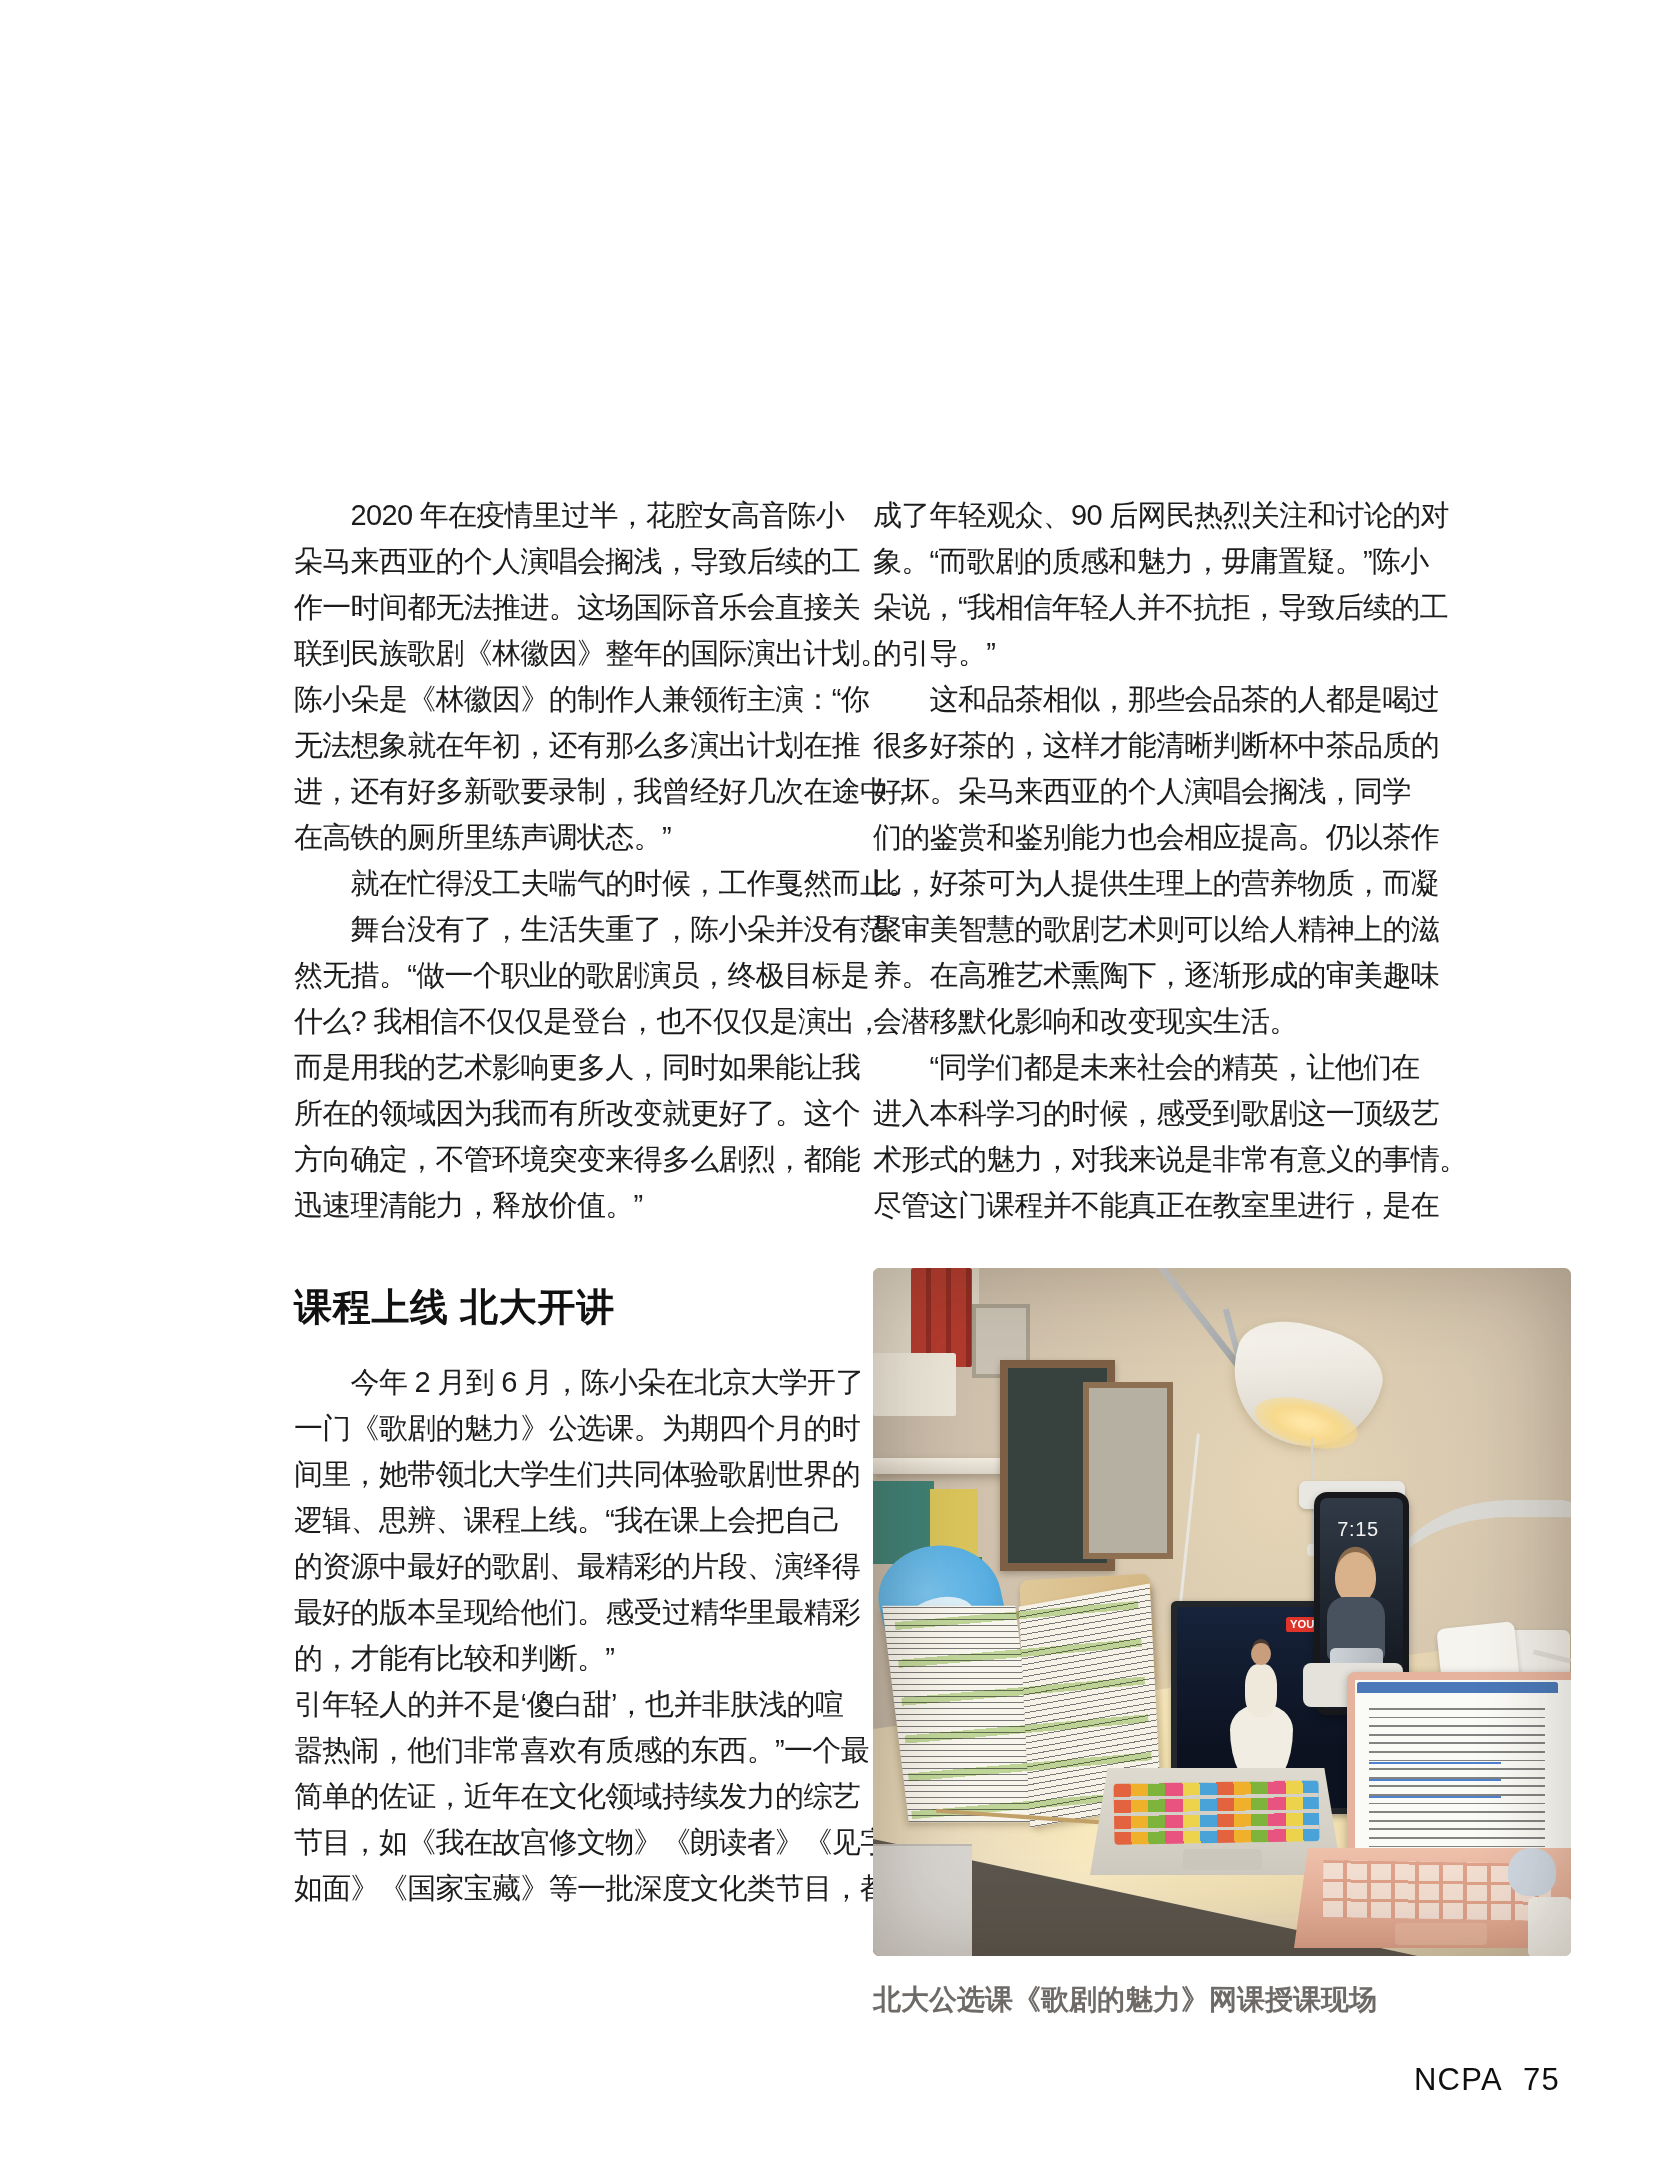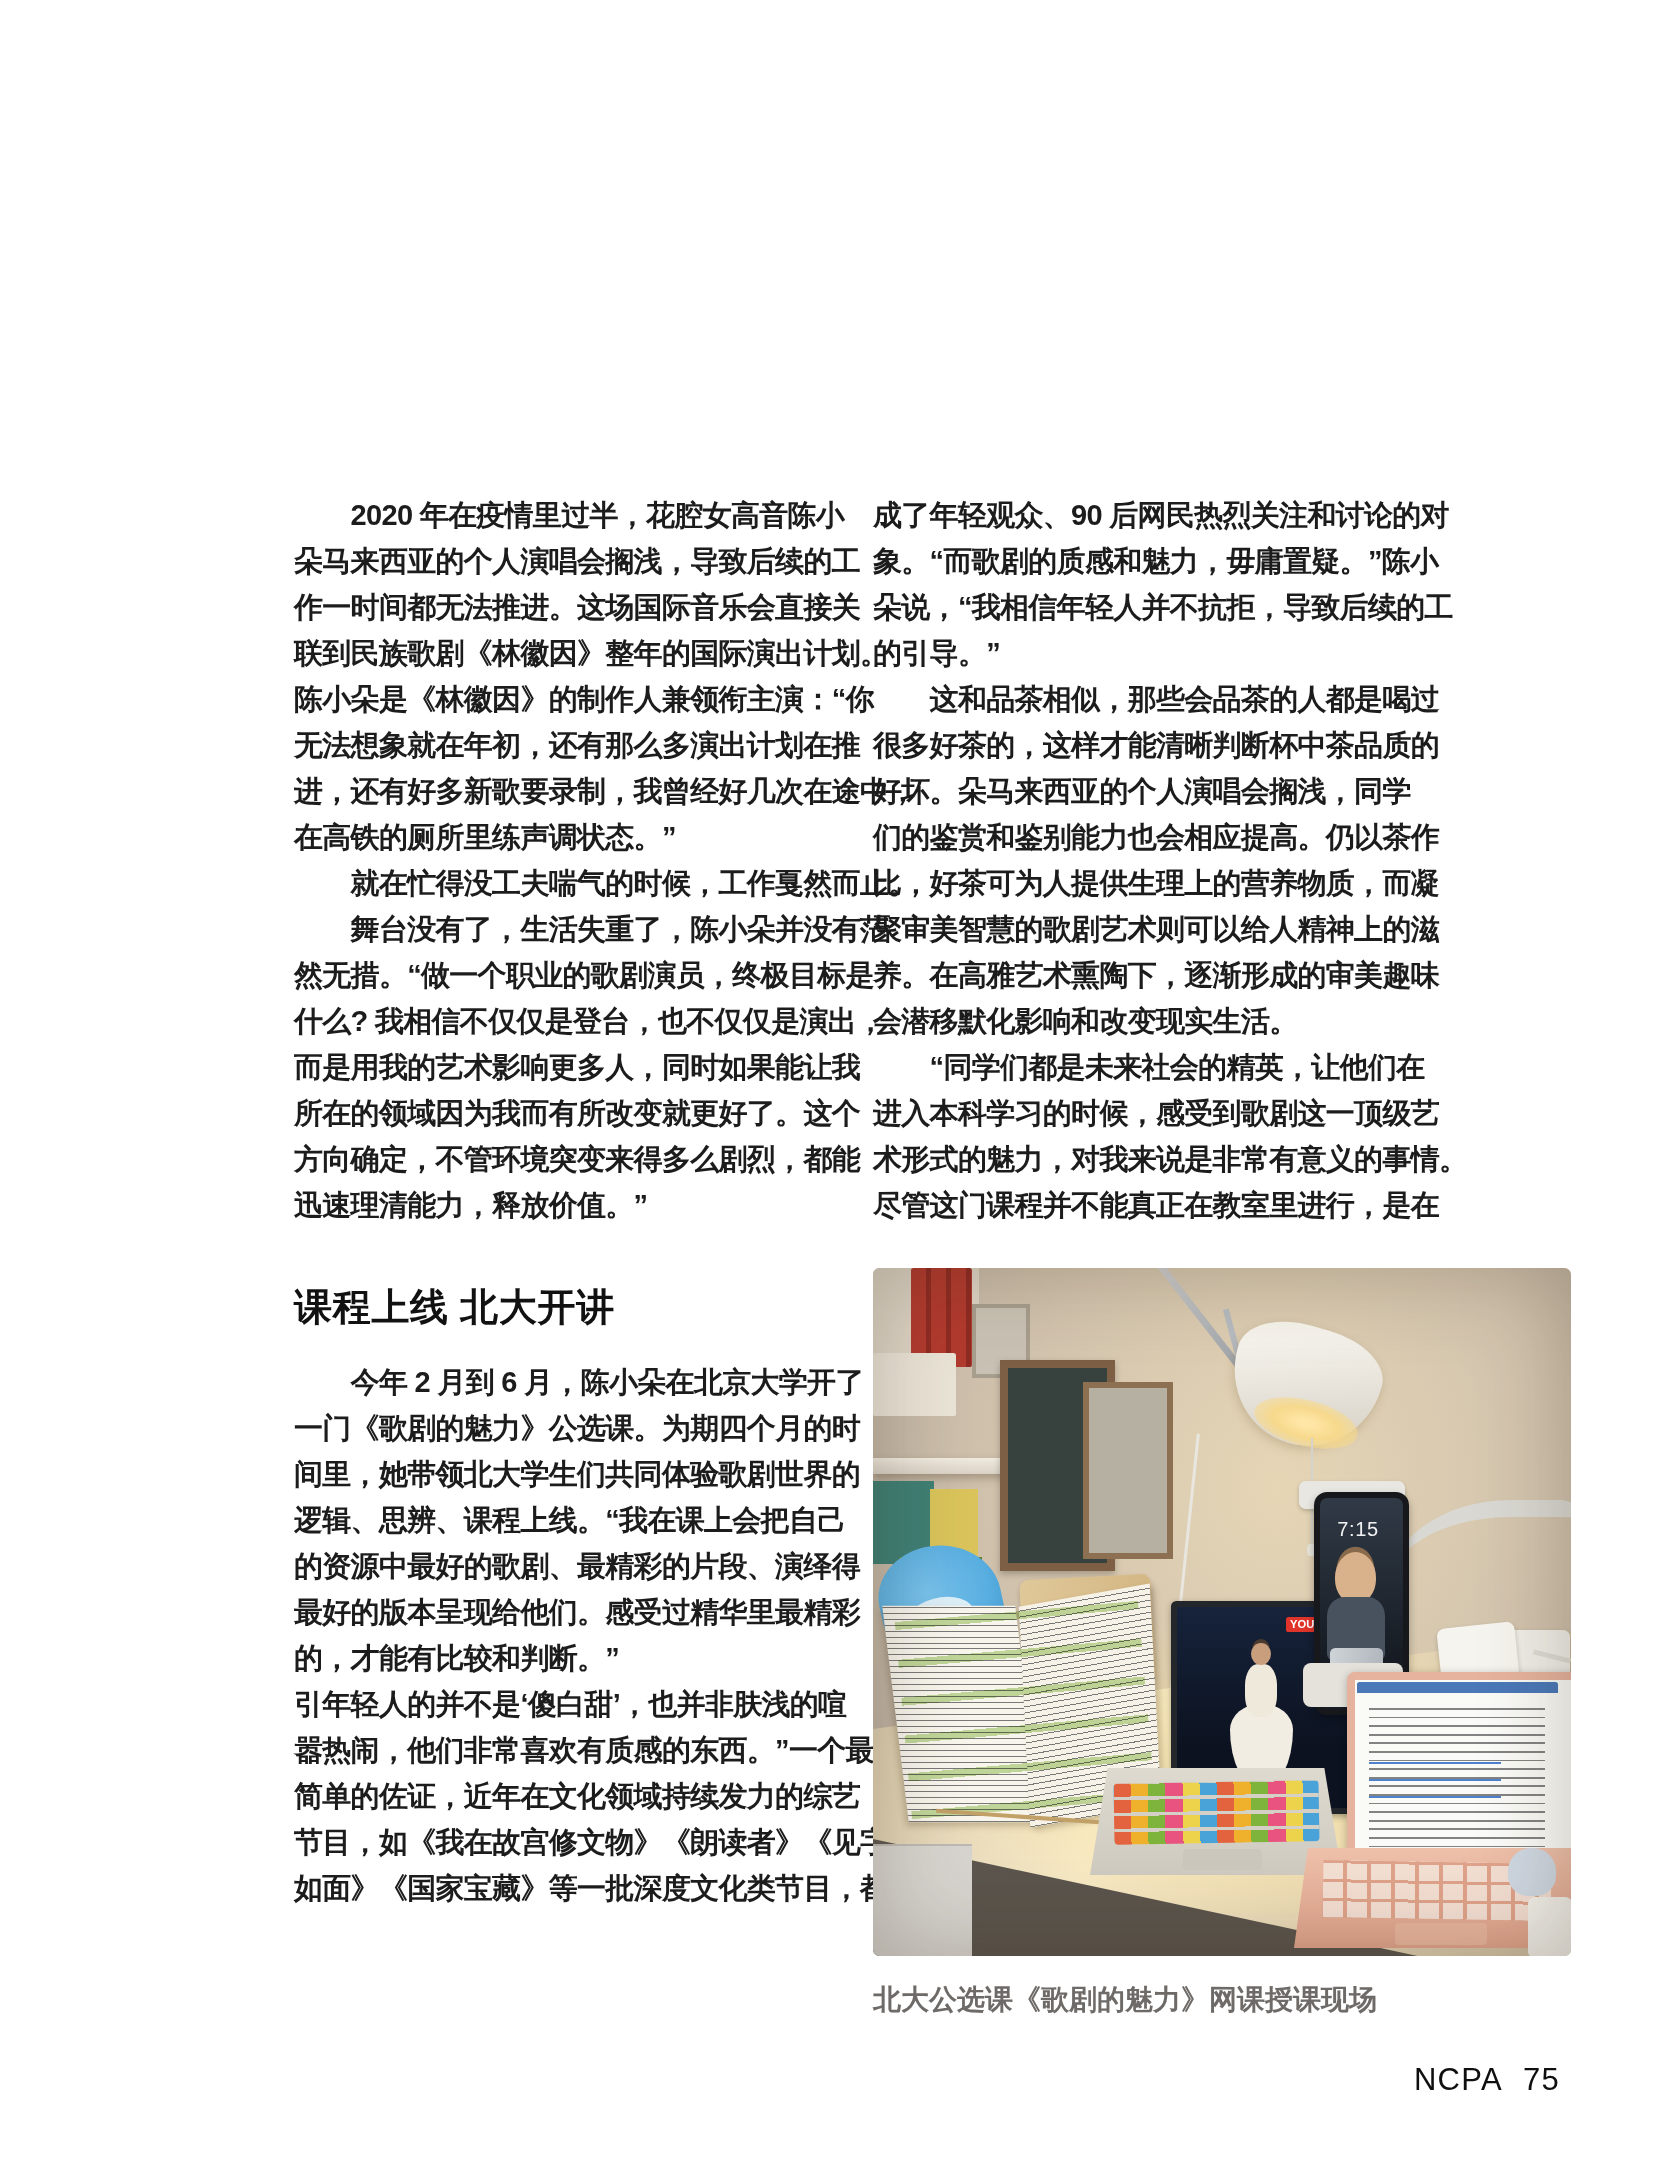--- a/index.html
+++ b/index.html
@@ -1,20 +1,20 @@
 <!DOCTYPE html>
 <html style="font-size:10.6px"><head>
 <meta charset="utf-8">
 <style>
   html,body{margin:0;padding:0;background:#ffffff;}
   #page{position:relative;width:1676px;height:2183px;background:#ffffff;overflow:hidden;
         font-family:"Liberation Sans","DejaVu Sans",sans-serif;}
   
   .col{position:absolute;width:568px;color:#1c1c1c;}
-  .line{display:block;white-space:pre;font-size:29px;line-height:46px;letter-spacing:-0.7px;font-weight:700;}
+  .line{display:block;white-space:pre;font-size:29px;line-height:46px;letter-spacing:-0.7px;font-weight:400;}
   #heading{position:absolute;left:294px;top:1284px;font-size:38px;line-height:46px;font-weight:700;color:#111;letter-spacing:0.7px;white-space:pre;}
   
   #photo{position:absolute;left:873px;top:1268px;width:698px;height:688px;border-radius:6.6px;overflow:hidden;
          box-shadow:inset 0 0 1.3px rgba(0,0,0,.2);}
   .ab{position:absolute;}
   #caption{position:absolute;left:873px;top:1981px;width:698px;font-size:28px;font-weight:700;color:#6e6a67;letter-spacing:0;}
   
   #folio{position:absolute;right:116px;top:2062px;font-size:31px;color:#0f0f0f;letter-spacing:1.3px;}
   #folio .num{margin-left:20px;}
   

